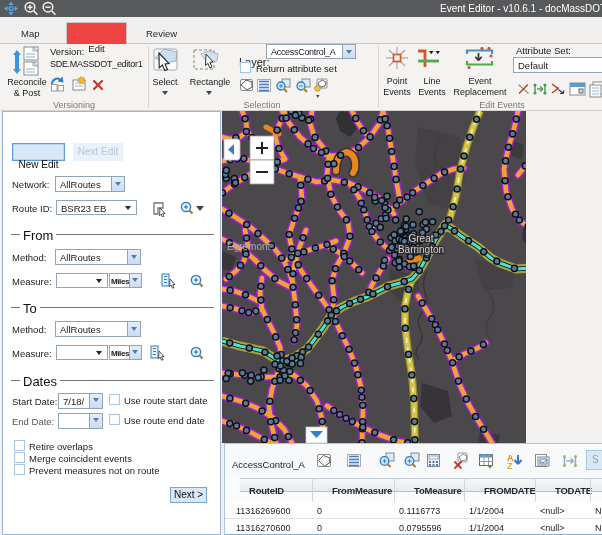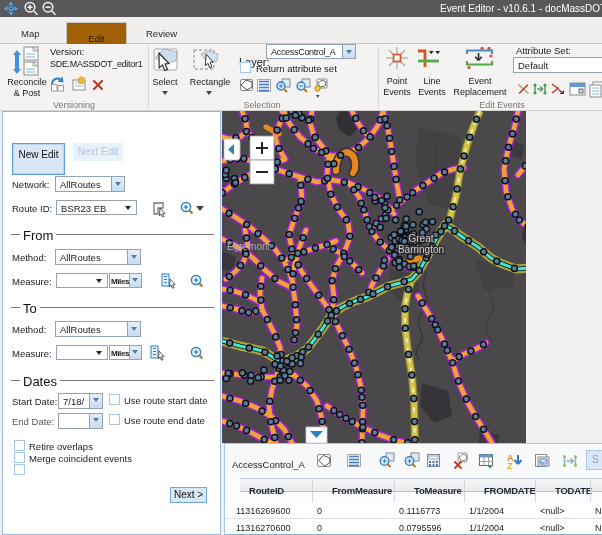--- a/index.html
+++ b/index.html
@@ -5,21 +5,21 @@
 *{margin:0;padding:0;box-sizing:border-box;}
 html,body{width:602px;height:535px;overflow:hidden;}
 body{font-family:"Liberation Sans",sans-serif;font-size:10px;color:#1a1a1a;background:#f2f1ef;position:relative;}
 .abs{position:absolute;}
 
 #topbar{position:absolute;left:0;top:0;width:602px;height:17px;background:#58595b;}
 #topbar .title{position:absolute;left:440px;top:3px;color:#fff;font-size:10px;white-space:nowrap;}
 
 #tabrow{position:absolute;left:0;top:17px;width:602px;height:27px;background:#f0efee;border-bottom:1px solid #c9c6c4;}
 .tab{position:absolute;top:11px;font-size:9.5px;color:#2a2a2a;}
-#tab-edit{position:absolute;left:66px;top:22px;width:61px;height:22px;background:#a16207;border:1px solid #c9c6c4;border-bottom:none;text-align:center;padding-top:10px;font-size:9.5px;z-index:5;}
+#tab-edit{position:absolute;left:66px;top:22px;width:61px;height:22px;background:#ef4444;border:1px solid #c9c6c4;border-bottom:none;text-align:center;padding-top:20px;font-size:9.5px;z-index:5;}
 
 #ribbon{position:absolute;left:0;top:44px;width:602px;height:67px;background:#f4f3f1;border-bottom:1px solid #d5d2cf;}
 .gsep{position:absolute;top:2px;width:1px;height:62px;background:#d8d5d2;}
 .gcap{position:absolute;top:56px;font-size:9px;color:#7a7774;text-align:center;}
 .rlbl{position:absolute;font-size:9.5px;color:#1a1a1a;white-space:nowrap;}
 .btnlbl{position:absolute;font-size:9px;color:#1a1a1a;text-align:center;line-height:10.5px;}
 
 .dd{position:absolute;background:#fff;border:1px solid #94a3b3;}
 .dd .txt{position:absolute;left:4px;top:2px;font-size:9.5px;white-space:nowrap;}
 .dd .arrbtn{position:absolute;right:0;top:0;bottom:0;width:13px;background:linear-gradient(#e4eefa,#c9dcf2);border-left:1px solid #94a3b3;}
@@ -751,21 +751,21 @@
 <rect x="28" y="25" width="24" height="24" fill="#fff" stroke="#999" stroke-width="0.8"></rect>
 <rect x="28" y="49" width="24" height="24" fill="#fff" stroke="#999" stroke-width="0.8"></rect>
 <path d="M34 37 h12 M40 31 v12" stroke="#222" stroke-width="2"></path>
 <path d="M34 61 h12" stroke="#222" stroke-width="2"></path>
 <rect x="84" y="316" width="21" height="16" fill="#fdfdfd" stroke="#bcd" stroke-width="0.8"></rect>
 <path d="M88 320 h13 l-6.5 7 z" fill="#2e7fc4"></path>
 </svg>
 </div>
 
 <div id="lpanel">
-  <div class="pbtn" style="left:9px;top:31px;width:53px;height:32px;padding-top:5px;border-color:#5e9bd4;box-shadow:0 0 0 1px #b9d4ec inset;">New Edit</div>
+  <div class="pbtn" style="left:9px;top:31px;width:53px;height:18px;padding-top:15px;border-color:#5e9bd4;box-shadow:0 0 0 1px #b9d4ec inset;">New Edit</div>
   <div class="pbtn" style="left:70px;top:31px;width:50px;height:18px;padding-top:2px;background:#e9f1fa;border-color:#e9f1fa;color:#b4c6da;">Next Edit</div>
 
   <div class="rlbl" style="left:9px;top:67px">Network:</div>
   <div class="dd" style="left:52px;top:64px;width:70px;height:16px">
       <div class="txt">AllRoutes</div>
       <div class="arrbtn">
         <div class="arr"></div>
       </div>
     </div>
   <div class="rlbl" style="left:9px;top:91px">Route ID:</div>
@@ -868,20 +868,21 @@
       <div class="arr" style="position:absolute;right:3px;top:6px;width:0;height:0;border-left:3.5px solid transparent;border-right:3.5px solid transparent;border-top:4px solid #5a7a9c"></div>
     </div>
   <div class="cb" style="left:106px;top:302px"></div>
   <div class="rlbl" style="left:121px;top:303px">Use route end date</div>
 
   <div class="cb" style="left:11px;top:328px"></div>
     <div class="rlbl" style="left:26px;top:329px">Retire overlaps</div>
   <div class="cb" style="left:11px;top:340px"></div>
     <div class="rlbl" style="left:26px;top:341px">Merge coincident events</div>
   <div class="cb" style="left:11px;top:352px"></div>
+    <div class="rlbl" style="left:26px;top:353px">Prevent measures not on route</div>
   <div class="pbtn" style="left:167px;top:375px;width:37px;height:16px;padding-top:1px;">Next &gt;</div>
 </div>
 
 <div id="tpanel">
   <div id="ttool">
     <div class="rlbl" style="left:7px;top:15px">AccessControl_A</div>
     <svg class="abs" style="left:92px;top:8px" width="285" height="20" viewBox="0 0 285 20">
       <g transform="translate(0,2)">
           <rect x="0.5" y="0.5" width="13" height="12" rx="1.5" fill="#fff" stroke="#8a8a8a"></rect>
           <path d="M1.5 6.5 L6.5 1.5 L13 4 L12.5 9 L7.5 12 Z" fill="none" stroke="#555"></path>

